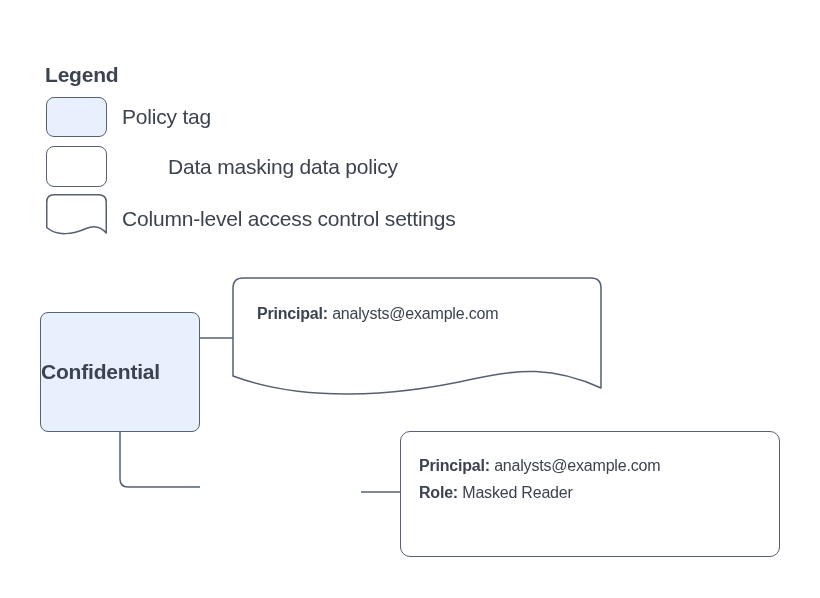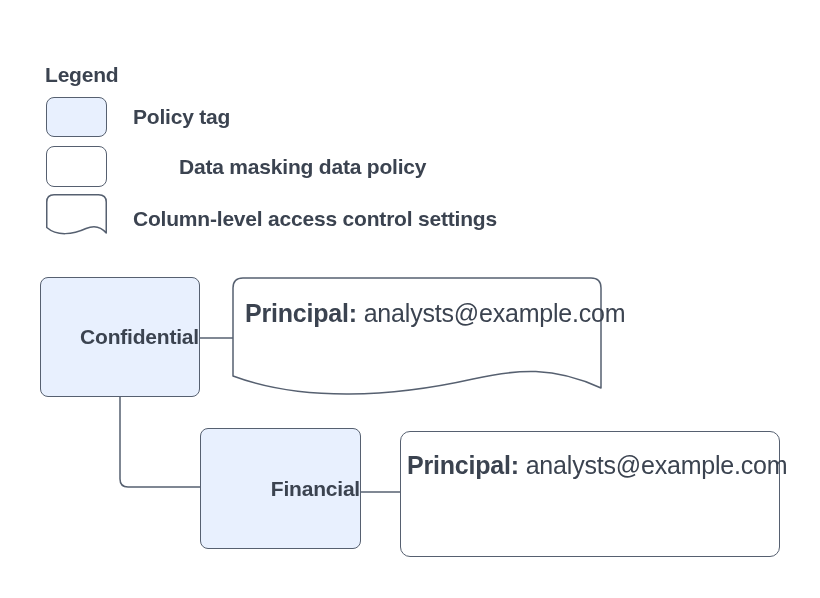--- a/index.html
+++ b/index.html
@@ -12,37 +12,37 @@
     padding-left:43px;
   }
   
   .legend-title{position:absolute;left:45px;top:63px;font-size:21px;font-weight:700;}
   .swatch{
     position:absolute;left:46px;width:61px;height:40px;box-sizing:border-box;
     border:1.5px solid var(--stroke,#566070);border-radius:8px;background:var(--shape-fill,#fff);
   }
   .swatch.blue{background:var(--policy-tag-fill,#e8f0fe);}
   .legend-label{
-    position:absolute;left:133px;display:flex;align-items:center;
-    font-size:21px;font-weight:700;white-space:nowrap;
+    position:absolute;left:122px;display:flex;align-items:center;
+    font-size:21px;font-weight:400;white-space:nowrap;
   }
   
   .node{
     position:absolute;box-sizing:border-box;
     border:1.5px solid var(--stroke,#566070);border-radius:8px;
     background:var(--policy-tag-fill,#e8f0fe);
-    display:flex;align-items:center;justify-content:flex-end;
-    font-size:21px;font-weight:700;
+    display:flex;align-items:center;justify-content:flex-start;
+    font-size:21px;font-weight:700;margin-top:35px;
   }
   .rectbox{
     position:absolute;box-sizing:border-box;
     border:1.5px solid var(--stroke,#566070);border-radius:10px;
     background:var(--shape-fill,#fff);
   }
-  .detail{position:absolute;font-size:25px;line-height:27px;white-space:nowrap;}
+  .detail{position:absolute;font-size:16px;line-height:27px;white-space:nowrap;margin-left:12px;}
   .detail b{font-weight:700;}
   svg.shape{position:absolute;overflow:visible;display:block;}
   svg.shape path{fill:var(--shape-fill,#fff);stroke:var(--stroke,#566070);stroke-width:1.5;stroke-linejoin:round;}
   svg.connectors{position:absolute;left:0;top:0;pointer-events:none;}
   svg.connectors path{fill:none;stroke:var(--stroke,#566070);stroke-width:1.5;}
 </style>
 </head>
 <body>
 
 <div class="canvas">
@@ -72,22 +72,20 @@
     <span>Confidential</span>
   </div>
 
   <svg class="shape" style="left:233px;top:278px;" width="369" height="127" viewBox="0 0 369 127">
     <path d="M 10 0 H 358 Q 368 0 368 10 V 110 C 320 88 285 91 240 101 C 160 119 70 124 0 98 V 10 Q 0 0 10 0 Z"></path>
   </svg>
   <div class="detail" style="left:245px;top:300px;">
     <div><b>Principal:</b><span> analysts@example.com</span></div>
   </div>
 
-  <div class="node" style="left:200px;top:428px;width:161px;height:121px;">
-    <span>Financial</span>
-  </div>
 
   <div class="rectbox" style="left:400px;top:431px;width:380px;height:126px;"></div>
   <div class="detail" style="left:407px;top:452px;">
     <div><b>Principal:</b><span> analysts@example.com</span></div>
+    <div><b>Role:</b><span> Masked Reader</span></div>
   </div>
 
 </div>
 
 </body></html>

